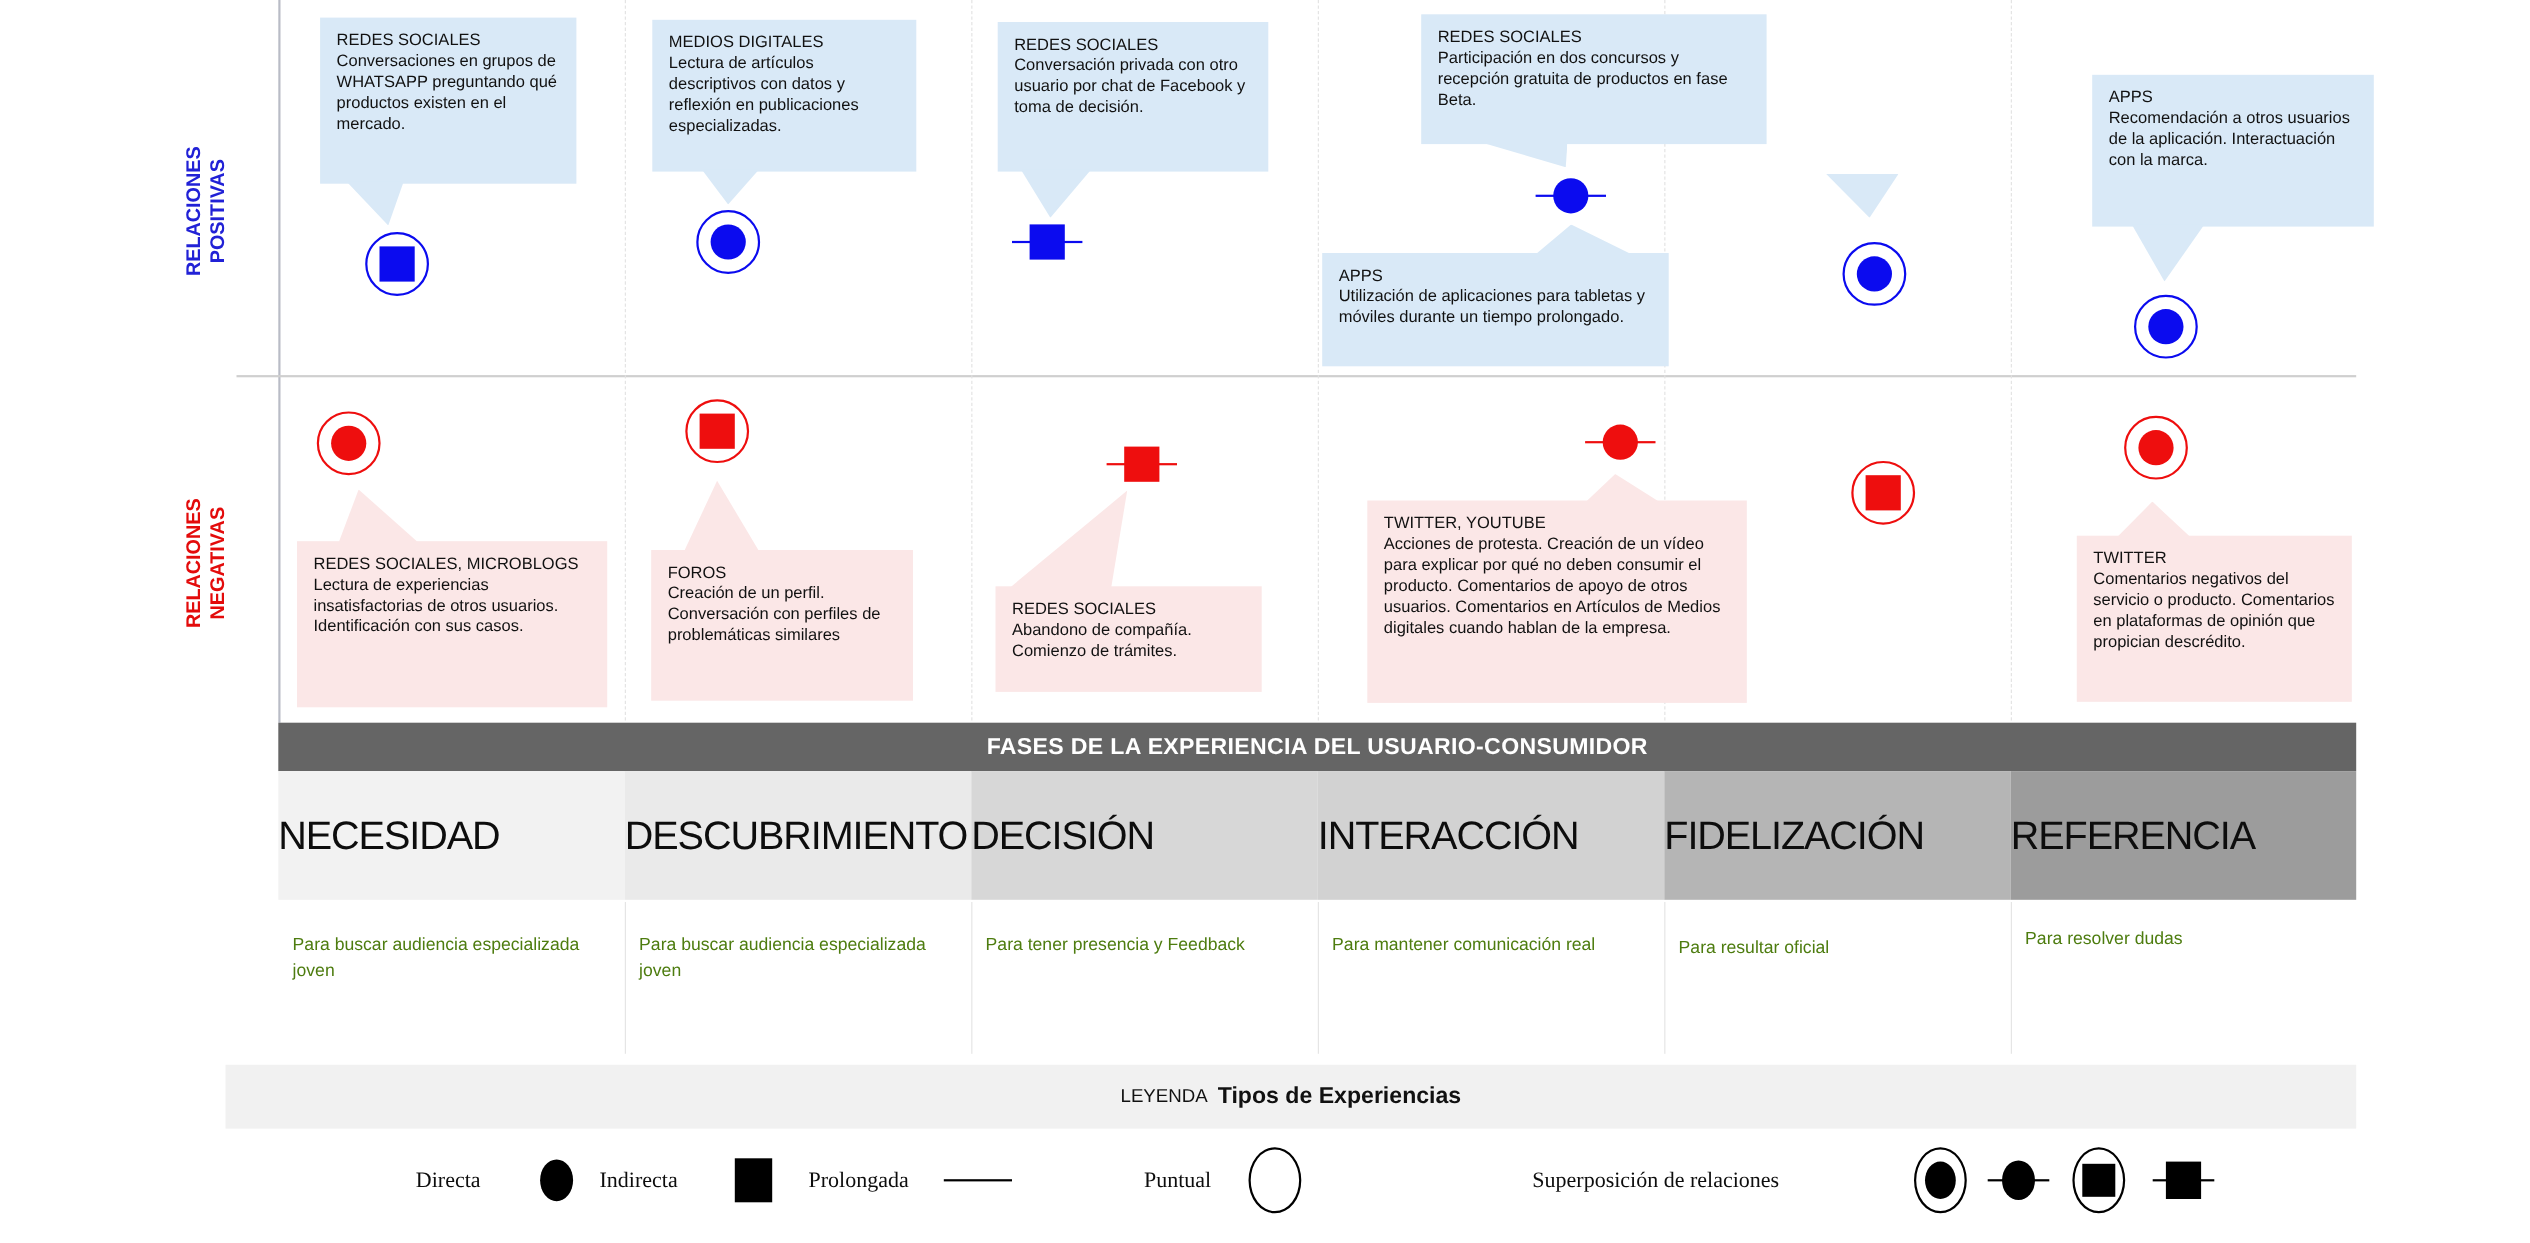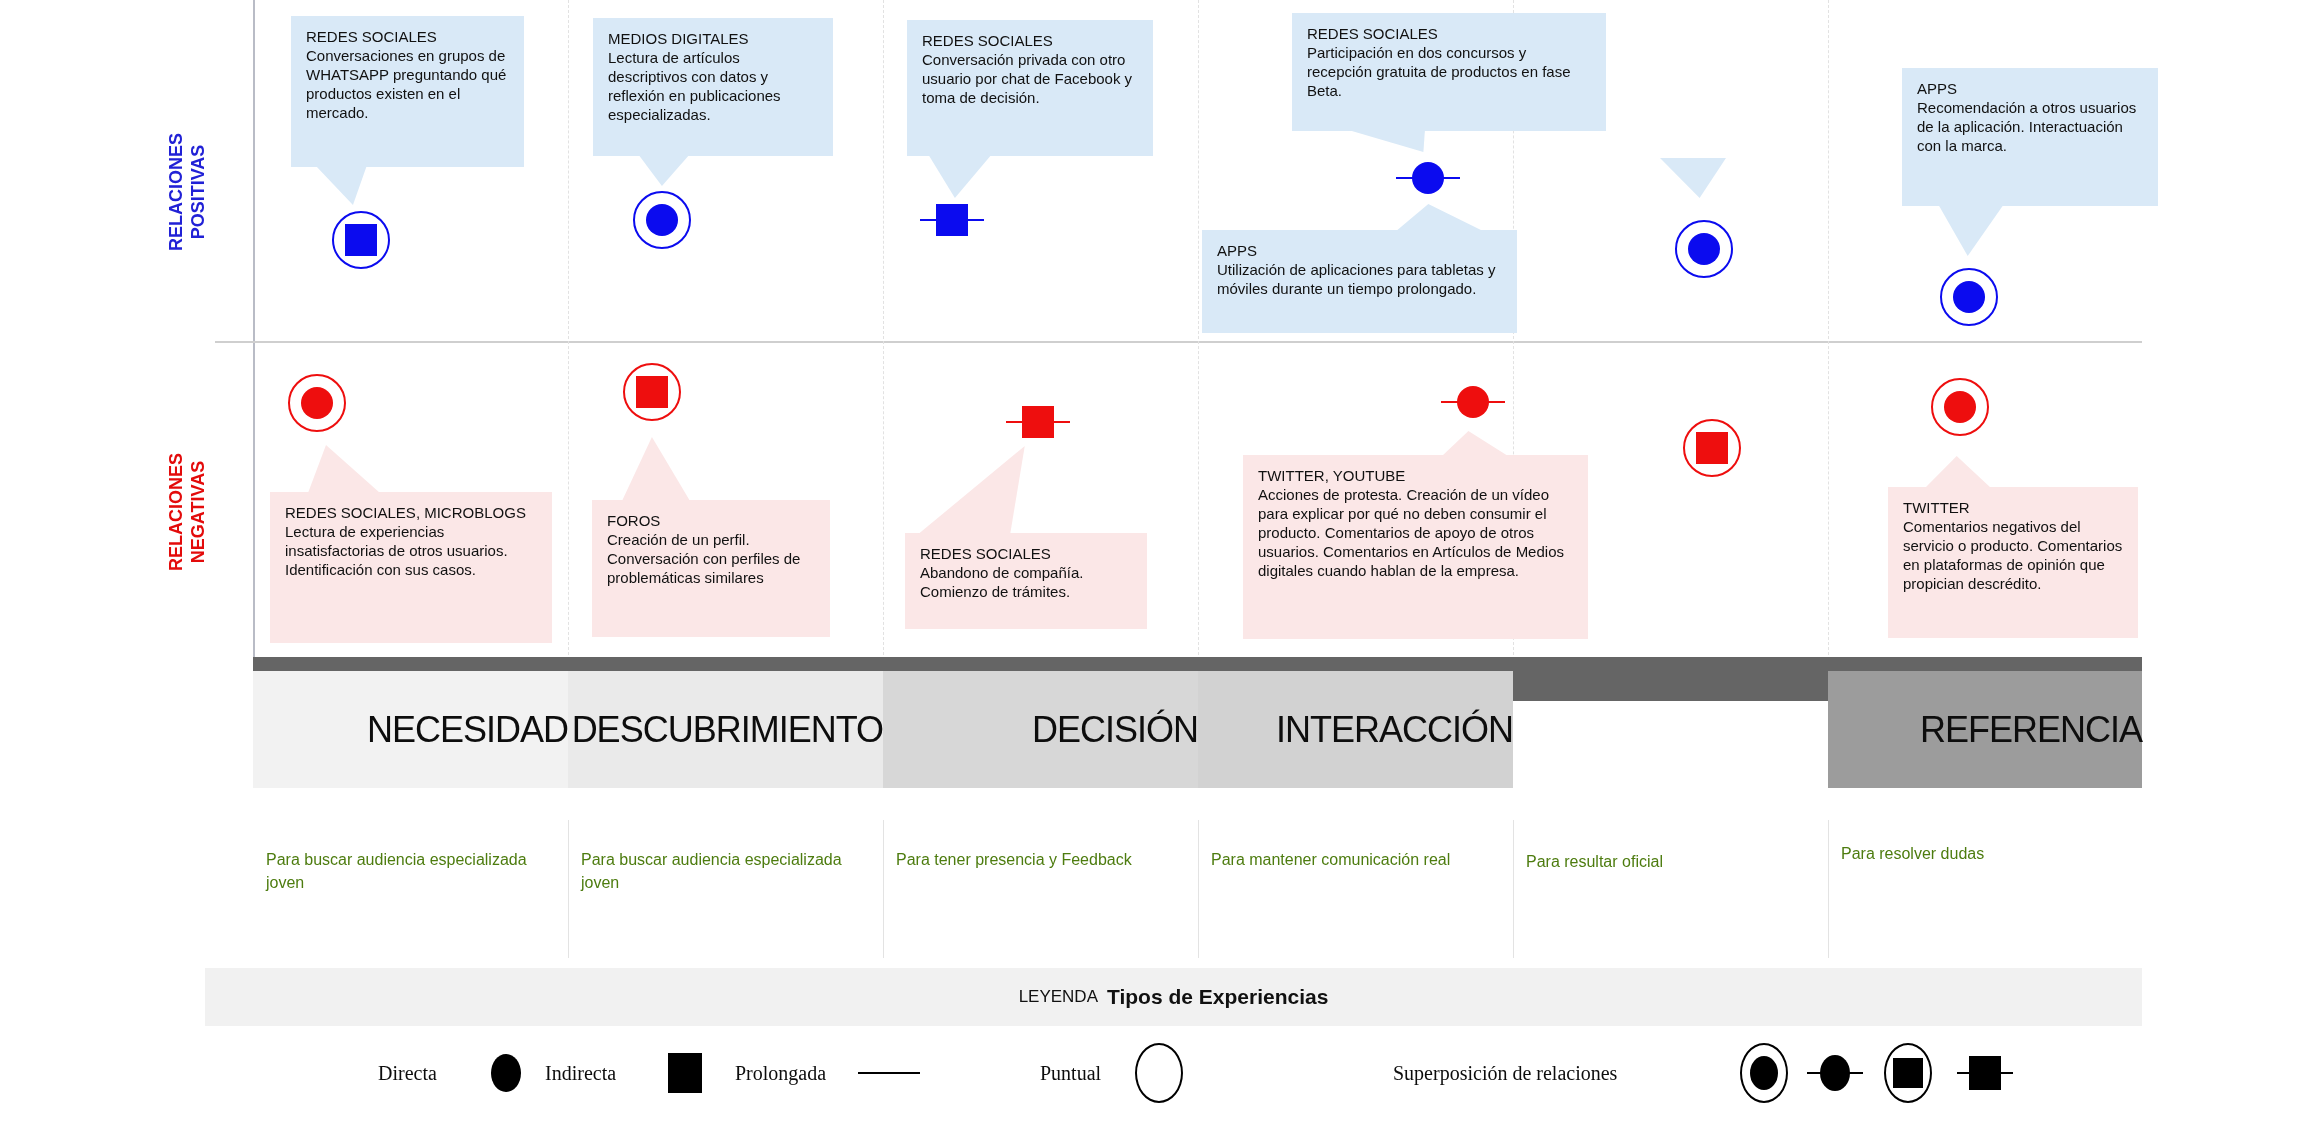--- a/index.html
+++ b/index.html
@@ -31,21 +31,21 @@
   .marker .dot{width:32px;height:32px;border-radius:50%;z-index:1;}
   .marker .sq{width:32px;height:32px;z-index:1;}
   .blue .ring{border-color:#0b0bef;}
   .blue .dot,.blue .sq,.blue .hline{background:#0b0bef;}
   .red .ring{border-color:#ee0e0e;}
   .red .dot,.red .sq,.red .hline{background:#ee0e0e;}
   
   .phase-bar{position:absolute;left:253px;top:657px;width:1889px;height:44px;background:#656565;
              display:flex;align-items:center;justify-content:center;color:#fff;font-weight:bold;
              font-size:21px;letter-spacing:.3px;}
-  .phase-cell{position:absolute;top:671px;height:117px;display:flex;align-items:center;justify-content:flex-end;
+  .phase-cell{position:absolute;top:701px;height:117px;display:flex;align-items:center;justify-content:flex-start;
               font-size:36px;letter-spacing:-1px;white-space:nowrap;color:#0d0d0d;}
   .note{position:absolute;font-size:16px;line-height:23px;color:#4d7c0f;width:290px;}
   
   .legend-bar{position:absolute;left:205px;top:968px;width:1937px;height:58px;background:#f1f1f1;
               display:flex;align-items:center;justify-content:center;gap:9px;}
   .legend-bar .pre{font-size:17px;color:#111;}
   .legend-bar .ttl{font-size:21px;font-weight:bold;color:#111;}
   .llabel{position:absolute;font-size:20px;color:#0d0d0d;top:1062px;font-family:Liberation Serif, serif;}
   .lellipse{position:absolute;background:#000;border-radius:50%;}
   .lsquare{position:absolute;background:#000;}
@@ -199,20 +199,23 @@
     </div>
   <div class="phase-cell" style="left:568px;width:315px;background:#eaeaea">
       <span>DESCUBRIMIENTO</span>
     </div>
   <div class="phase-cell" style="left:883px;width:315px;background:#d7d7d7">
       <span>DECISIÓN</span>
     </div>
   <div class="phase-cell" style="left:1198px;width:315px;background:#d2d2d2">
       <span>INTERACCIÓN</span>
     </div>
+  <div class="phase-cell" style="left:1513px;width:315px;background:#b5b5b5">
+      <span>FIDELIZACIÓN</span>
+    </div>
   <div class="phase-cell" style="left:1828px;width:314px;background:#9c9c9c">
       <span>REFERENCIA</span>
     </div>
 
   <div class="note-sep" style="left:568px"></div>
   <div class="note-sep" style="left:883px"></div>
   <div class="note-sep" style="left:1198px"></div>
   <div class="note-sep" style="left:1513px"></div>
   <div class="note-sep" style="left:1828px"></div>
   <div class="note" style="left:266px;top:848px">Para buscar audiencia especializada joven</div>

